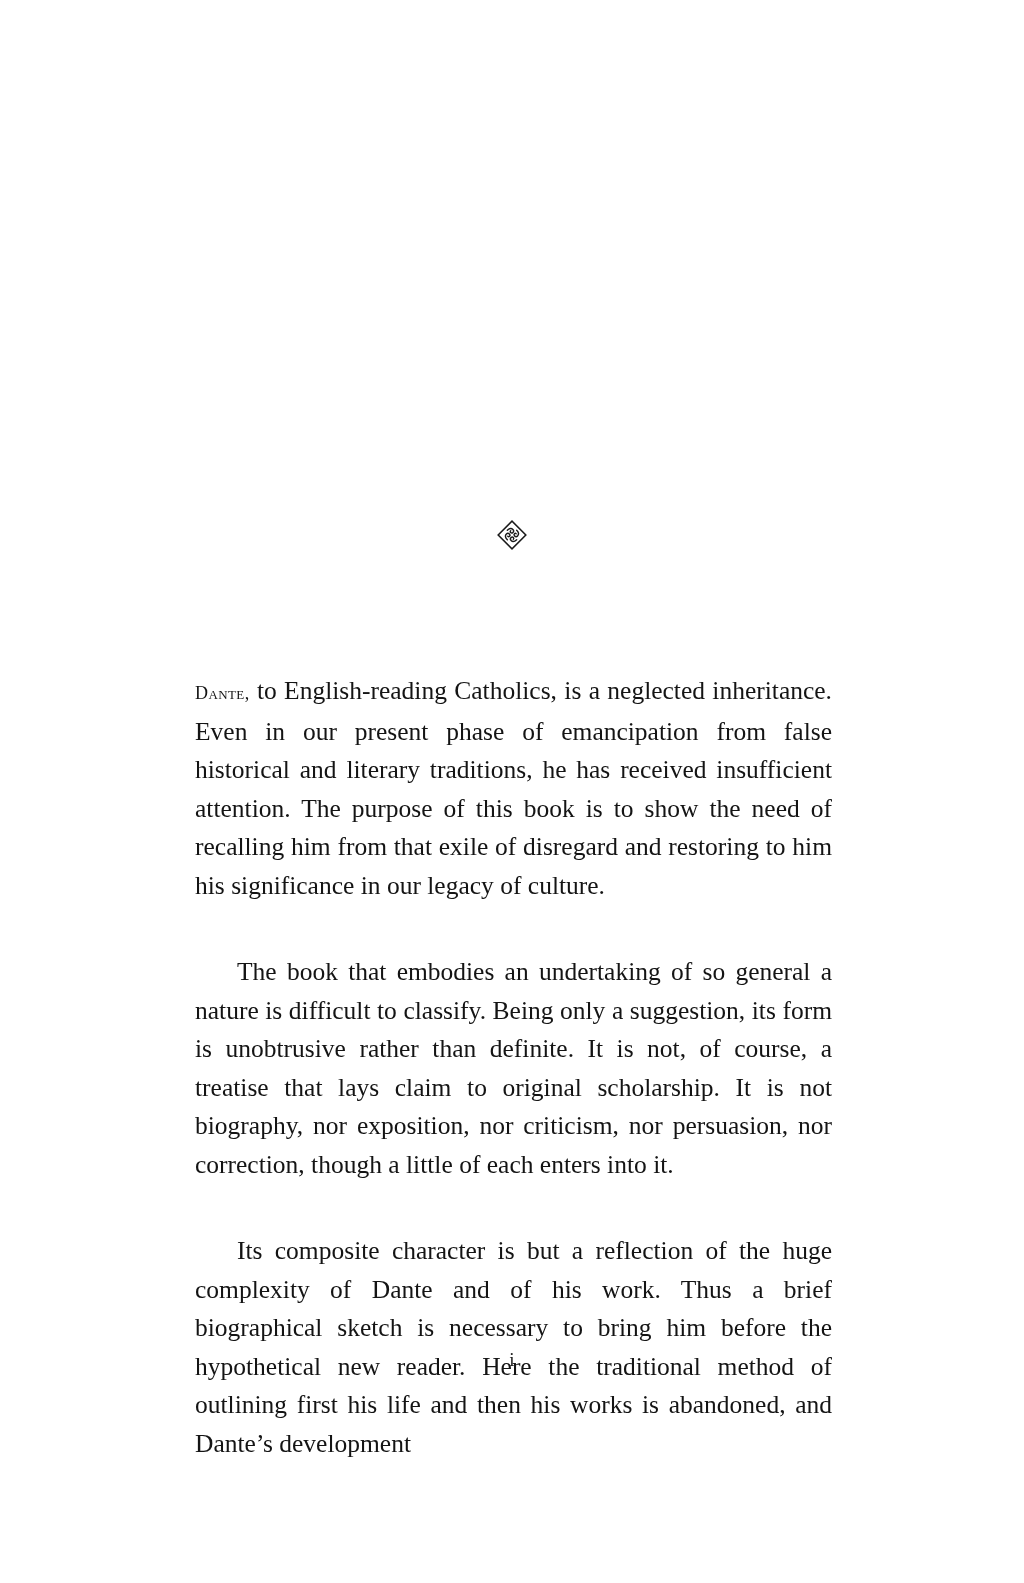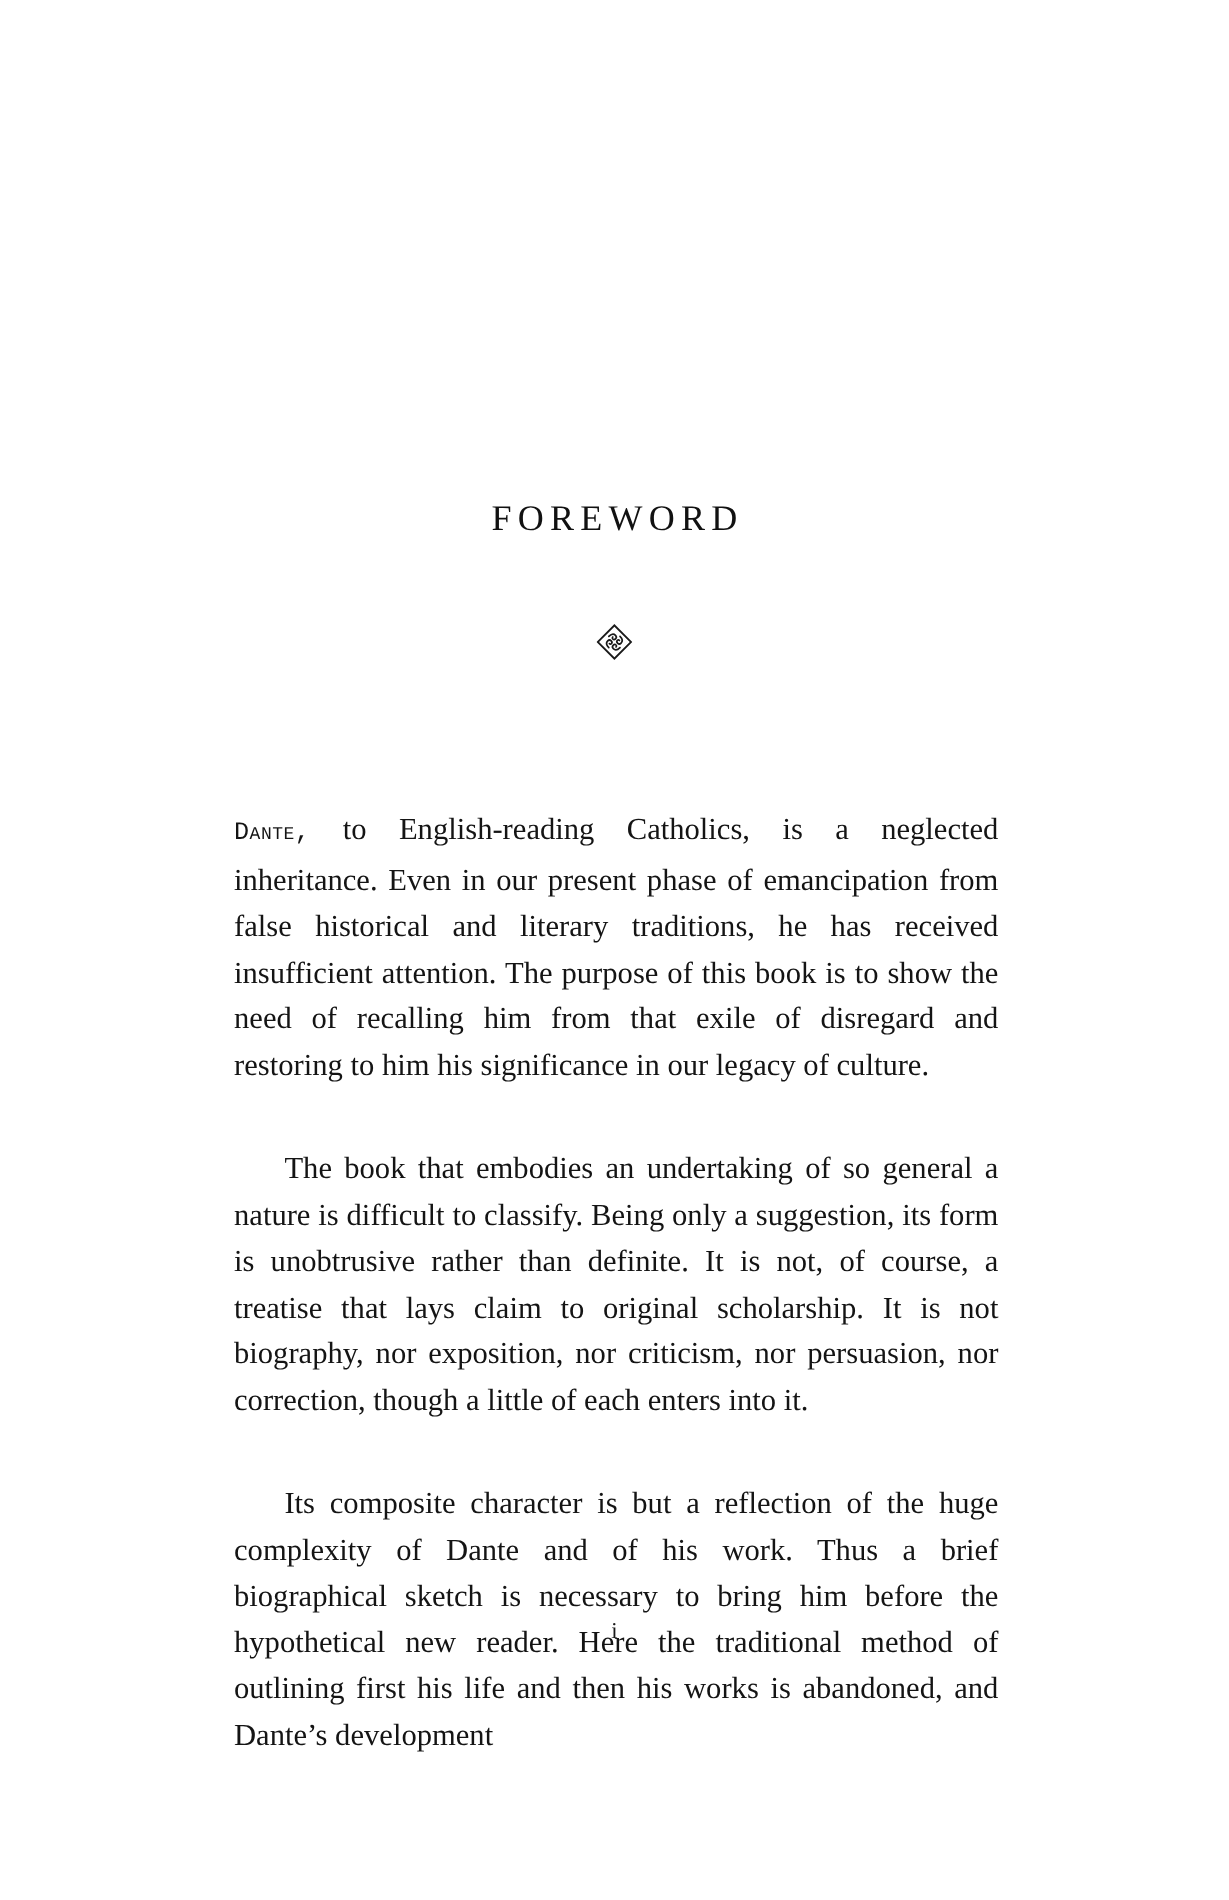--- a/index.html
+++ b/index.html
@@ -69,43 +69,41 @@
   }
   .textblock p.first {
     text-indent: 0;
   }
   .textblock p.indent {
     text-indent: 42px;
     margin-top: 48px;
   }
   .smallcaps {
     font-variant: small-caps;
-    font-size: 21px;
+    font-size: 18px;
     letter-spacing: 0.4px;
-    font-family: Liberation Mono, monospace;
   }
 
   
   .folio {
     position: absolute;
     top: 1350px;
     left: 0;
     width: 1024px;
     text-align: center;
     font-size: 19px;
     color: #1a1a1a;
     line-height: 1;
   }
 </style>
 </head>
 <body>
 
 <div class="page">
 
-  <h1 class="chapter-title">FOREWORD</h1>
 
   <div class="ornament">
     <span>
       <svg width="30" height="30" viewBox="0 0 30 30" aria-hidden="true">
         <g transform="rotate(45 15 15)">
           <path d="M5.2 5.2 H24.8 V24.8 H5.2 Z" fill="none" stroke="#1a1a1a" stroke-width="1.5"></path>
           <path d="M15 8.4
                    c 3.1 0 4.6 1.6 4.6 3.3
                    c 0 1.3 -1 2.1 -2.1 2.1
                    c -1 0 -1.7 -0.7 -1.7 -1.5

